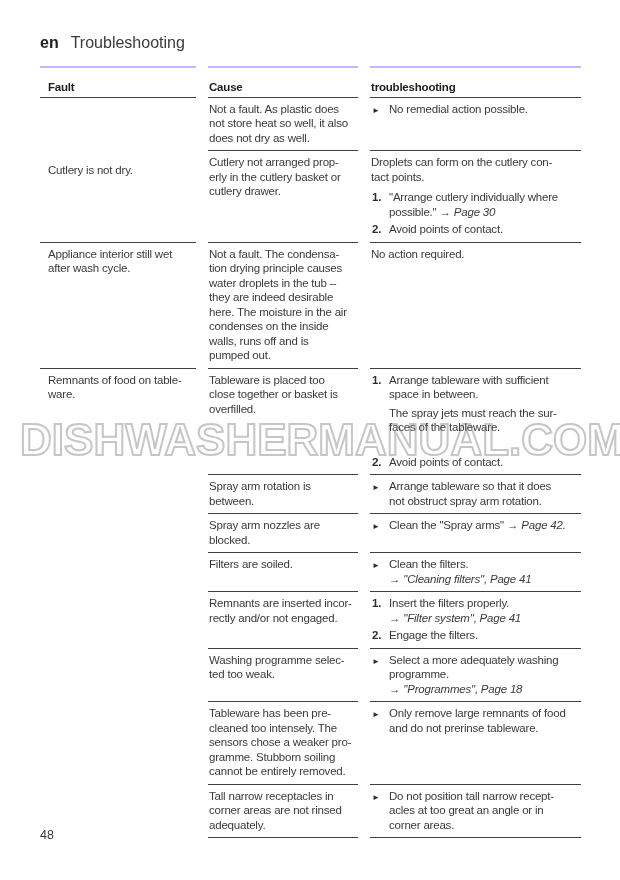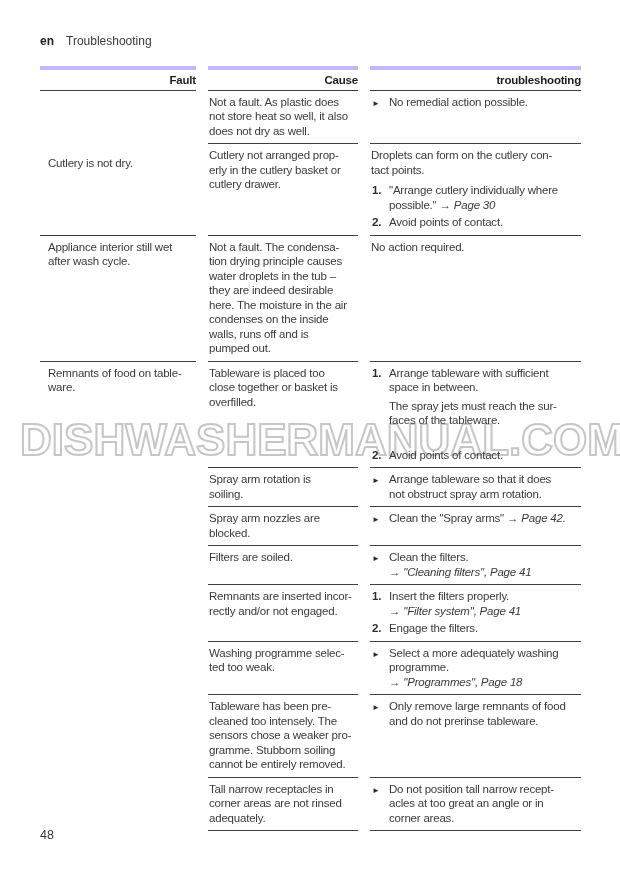--- a/index.html
+++ b/index.html
@@ -7,21 +7,21 @@
   body {
     position: relative;
     background: #ffffff;
     font-family: "Liberation Sans", sans-serif;
     color: #3a3a3a;
     overflow: hidden;
   }
   .page-header {
     position: absolute;
     top: 34px; left: 40px;
-    font-size: 12px;
+    font-size: 16px;
     color: #3a3a3a;
   }
   .lang-tag { font-weight: bold; color: #222; margin-right: 12px; }
   .watermark-wrap {
     position: absolute;
     top: 418px; left: 0;
     width: 536px; height: 48px;
     z-index: 0;
     padding-left: 12px;
   }
@@ -39,25 +39,25 @@
   .cell {
     border-bottom: 1px solid #3f3f3f;
     padding: 4px 0 5px 1px;
     font-size: 11.5px;
     line-height: 14.5px;
     letter-spacing: -0.2px;
     white-space: pre-line;
     vertical-align: top;
   }
   .hdr {
-    border-top: 4px solid #c4b5fd;
+    border-top: 2px solid #c4b5fd;
     font-weight: bold;
     color: #1d1d1d;
     white-space: nowrap;
-    padding-top: 3px; padding-bottom: 2px; text-align: right;
+    padding-top: 12px; padding-bottom: 2px;
   }
   .c1 { padding-left: 8px; }
   .no-bb { border-bottom: none; }
   .block { position: relative; white-space: pre-line; }
   .block.para { margin-bottom: 6px; }
   .block.num, .block.bullet { padding-left: 18px; margin-top: 3px; }
   .block.num:first-child, .block.bullet:first-child { margin-top: 0; }
   .block.cont { padding-left: 18px; margin-top: 4px; margin-bottom: 20px; }
   .marker { position: absolute; left: 1px; top: 0; }
   .block.num .marker { font-weight: bold; color: #2e2e2e; }
@@ -116,21 +116,21 @@
       <div class="cell c3" style="grid-area: 4 / 3;"><div class="block para"><span>No action required.</span></div></div>
       <div class="cell c1 no-bb" style="grid-area: 5 / 1 / span 8;">Remnants of food on table-
 ware.</div>
       <div class="cell c2" style="grid-area: 5 / 2;">Tableware is placed too
 close together or basket is
 overfilled.</div>
       <div class="cell c3" style="grid-area: 5 / 3;"><div class="block num"><span class="marker">1.</span><span>Arrange tableware with sufficient
 space in between.</span></div><div class="block cont"><span>The spray jets must reach the sur-
 faces of the tableware.</span></div><div class="block num"><span class="marker">2.</span><span>Avoid points of contact.</span></div></div>
       <div class="cell c2" style="grid-area: 6 / 2;">Spray arm rotation is
-soiling.</div>
+between.</div>
       <div class="cell c3" style="grid-area: 6 / 3;"><div class="block bullet"><span class="marker">►</span><span>Arrange tableware so that it does
 not obstruct spray arm rotation.</span></div></div>
       <div class="cell c2" style="grid-area: 7 / 2;">Spray arm nozzles are
 blocked.</div>
       <div class="cell c3" style="grid-area: 7 / 3;"><div class="block bullet"><span class="marker">►</span><span>Clean the "Spray arms" </span><span>→ </span><span class="it">Page 42.</span></div></div>
       <div class="cell c2" style="grid-area: 8 / 2;">Filters are soiled.</div>
       <div class="cell c3" style="grid-area: 8 / 3;"><div class="block bullet"><span class="marker">►</span><span>Clean the filters.
 </span><span>→ </span><span class="it">"Cleaning filters", Page 41</span></div></div>
       <div class="cell c2" style="grid-area: 9 / 2;">Remnants are inserted incor-
 rectly and/or not engaged.</div>

